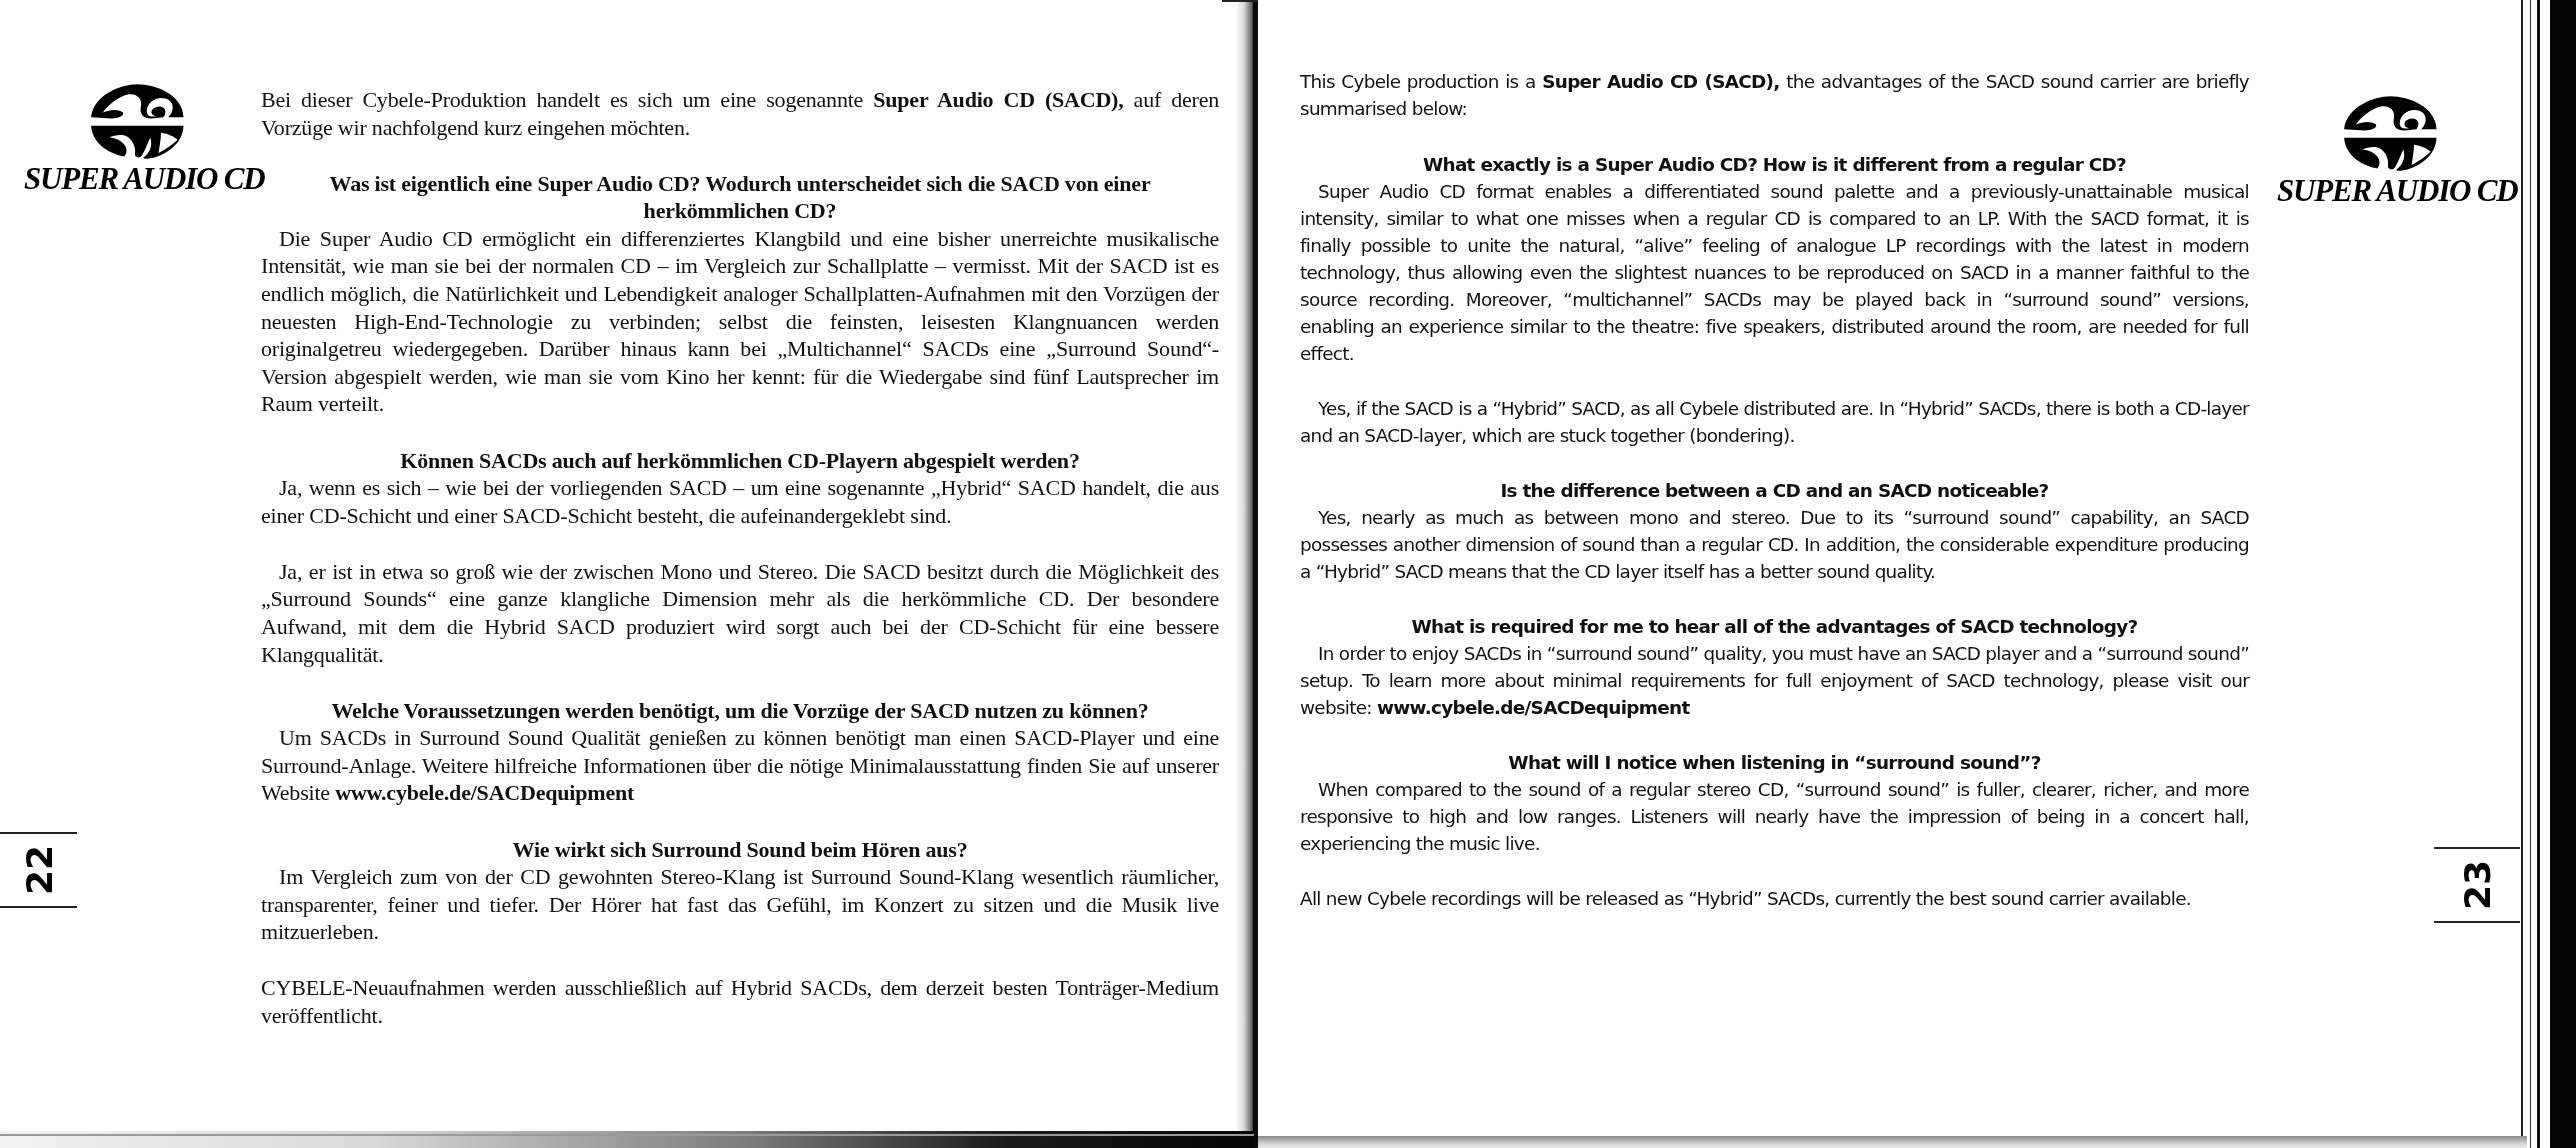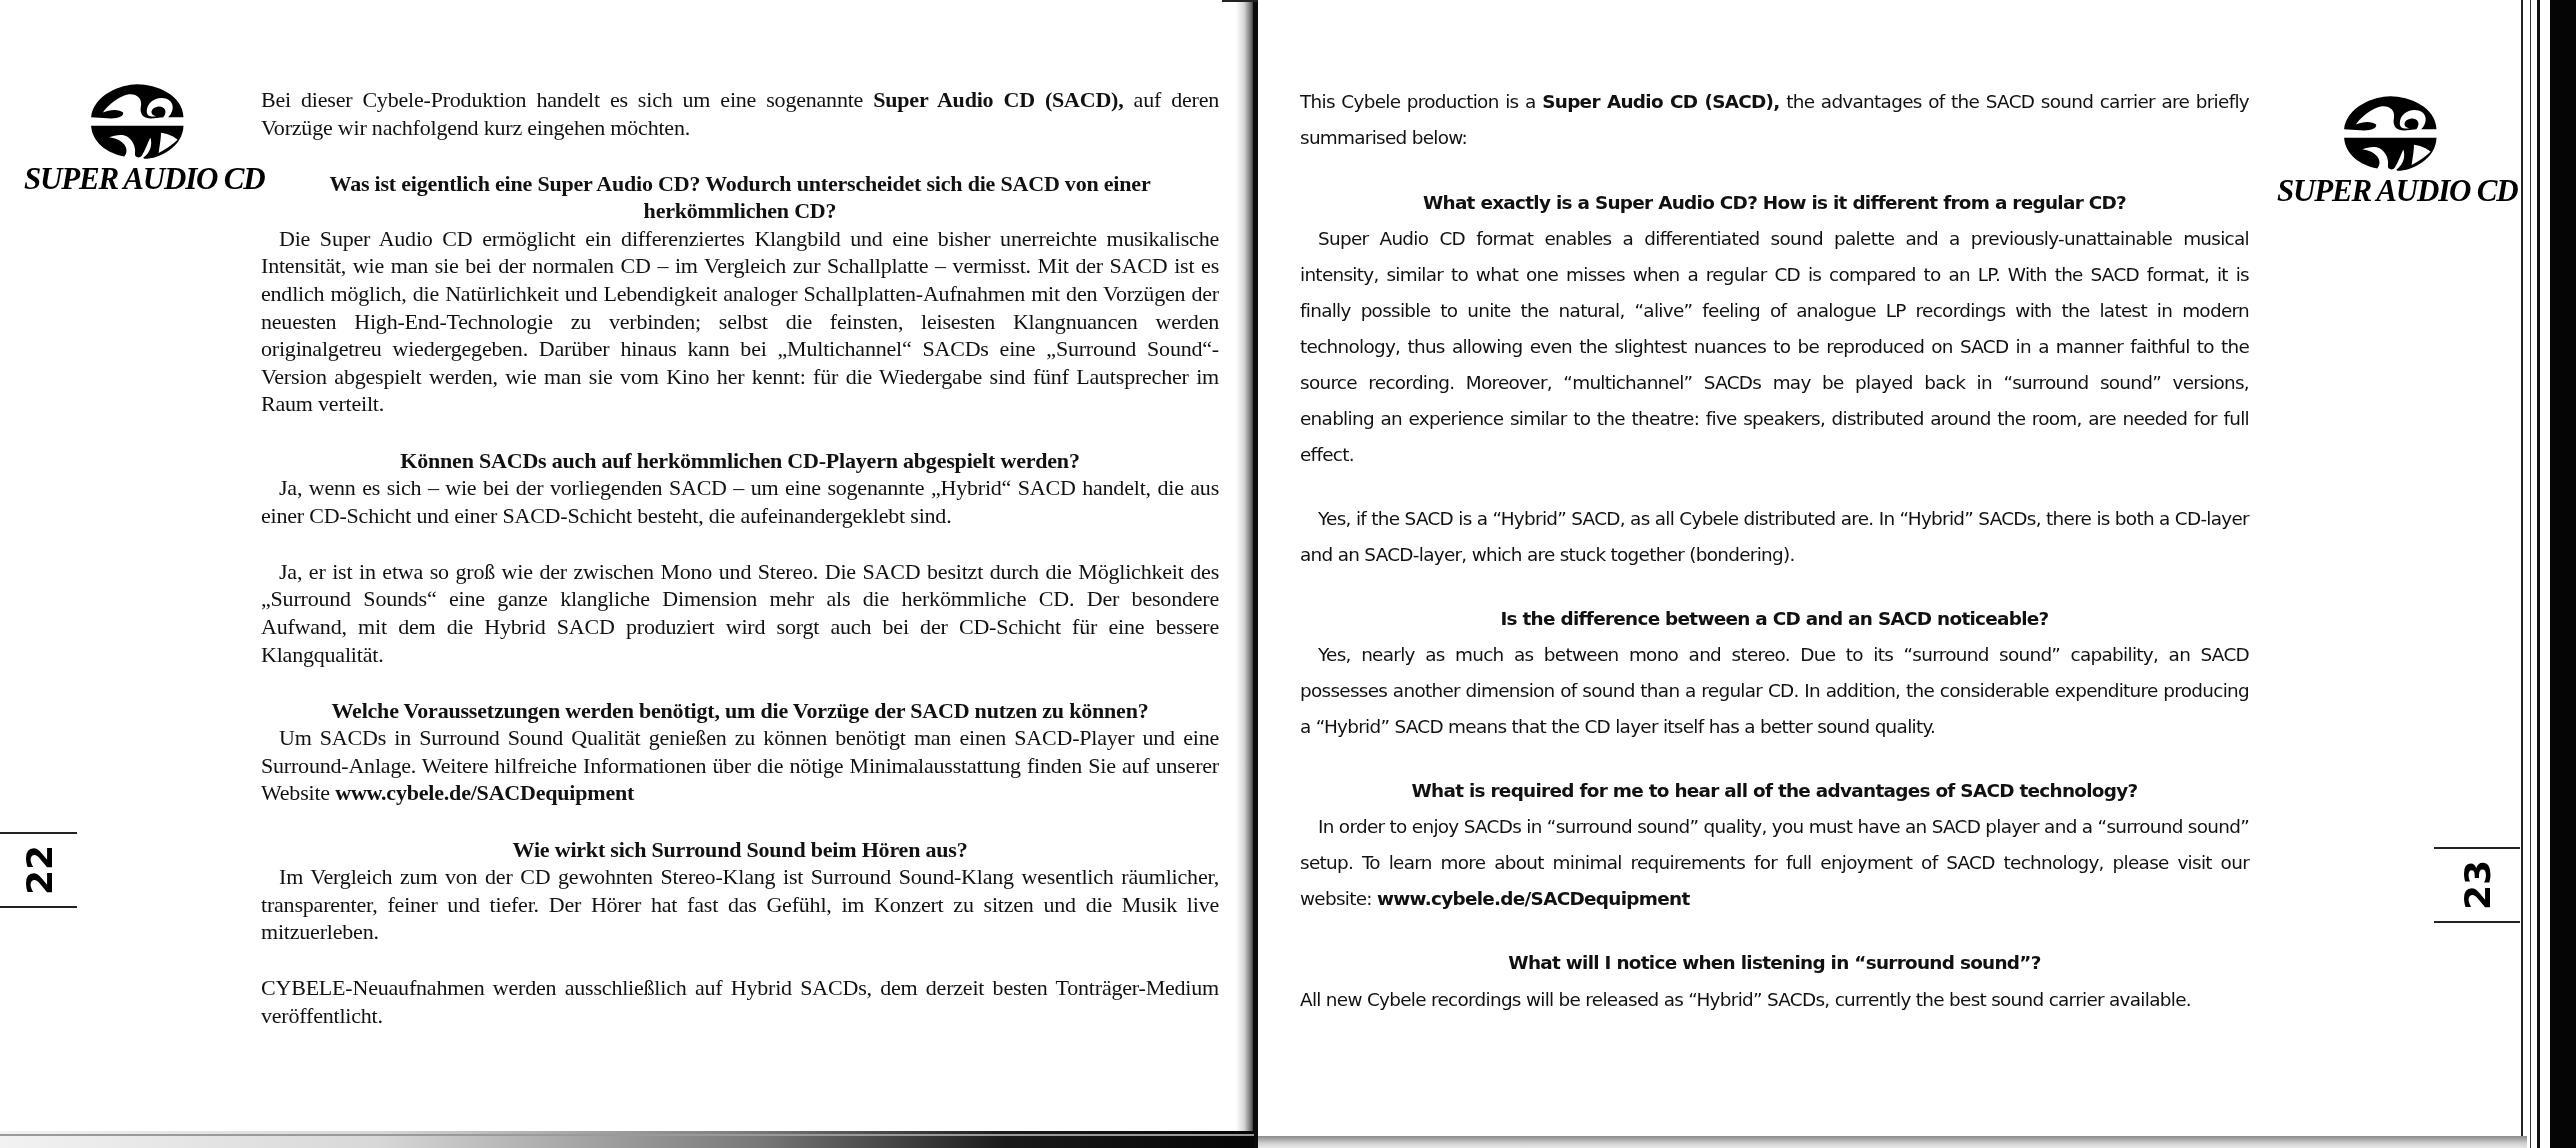--- a/index.html
+++ b/index.html
@@ -60,22 +60,22 @@
   }
 
   
   .col { position:absolute; }
   #german-col {
     left:261px; top:86px; width:958px;
     font-family:"Liberation Serif", serif; font-size:22px; line-height:27.6px;
     text-align:justify; letter-spacing:-0.2px;
   }
   #english-col {
-    left:1300px; top:84px; width:949px;
-    font-family:"DejaVu Sans", sans-serif; font-size:18.4px; line-height:36px;
+    left:1300px; top:68px; width:949px;
+    font-family:"DejaVu Sans", sans-serif; font-size:18.4px; line-height:27px;
     text-align:justify; letter-spacing:-0.7px;
   }
   .col p { margin:0; }
   .col .intro { margin-bottom:28.5px; }
   .col .q { font-weight:bold; margin:0; text-align:center; }
   .col .a { text-indent:18px; margin-bottom:28.5px; }
   .col .closing { margin-top:1.2px; }
   #english-col .q { margin-top:0; }
   #english-col .a { margin-bottom:28px; }
   b.inline-bold { font-weight:bold; }
@@ -134,20 +134,21 @@
 
   <p class="a">Yes, if the SACD is a “Hybrid” SACD, as all Cybele distributed are. In “Hybrid” SACDs, there is both a CD-layer and an SACD-layer, which are stuck together (bondering).</p>
 
   <p class="q">Is the difference between a CD and an SACD noticeable?</p>
   <p class="a">Yes, nearly as much as between mono and stereo. Due to its “surround sound” capability, an SACD possesses another dimension of sound than a regular CD. In addition, the considerable expenditure producing a “Hybrid” SACD means that the CD layer itself has a better sound quality.</p>
 
   <p class="q">What is required for me to hear all of the advantages of SACD technology?</p>
   <p class="a"><span>In order to enjoy SACDs in “surround sound” quality, you must have an SACD player and a “surround sound” setup. To learn more about minimal requirements for full enjoyment of SACD technology, please visit our website: </span><b class="inline-bold">www.cybele.de/SACDequipment</b></p>
 
   <p class="q">What will I notice when listening in “surround sound”?</p>
+  <p class="a">When compared to the sound of a regular stereo CD, “surround sound” is fuller, clearer, richer, and more responsive to high and low ranges. Listeners will nearly have the impression of being in a concert hall, experiencing the music live.</p>
 
   <p class="closing">All new Cybele recordings will be released as “Hybrid” SACDs, currently the best sound carrier available.</p>
 </div>
 
 <div class="logo" id="right-logo">
   <svg width="104" height="77" viewBox="0 0 175 130">
     <path d="M10,58 C14,20 60,2 88,2 C120,2 165,20 166,58 L140,58 C152,46 150,30 136,26 C120,22 104,32 104,48 C104,56 112,58 120,56 C108,54 110,42 122,40 C134,38 140,48 132,58 L112,60 C96,60 92,50 94,40 C98,22 80,14 64,22 C50,28 36,40 30,50 C42,44 58,44 64,50 C66,56 56,60 44,60 Z" fill="#000"></path>
     <path d="M10,72 L166,72 C165,108 125,128 100,128 L98,126 C110,118 114,104 110,92 C106,100 102,112 96,122 C92,128 84,126 84,120 C86,108 80,96 70,90 C62,86 50,88 40,92 C48,92 60,96 66,104 C72,112 70,120 66,124 C36,118 12,100 10,72 Z" fill="#000"></path>
     <path d="M128,84 C140,86 150,90 156,96 C148,104 136,112 124,118 C126,104 128,94 128,84 Z" fill="#fff"></path>
   </svg>

